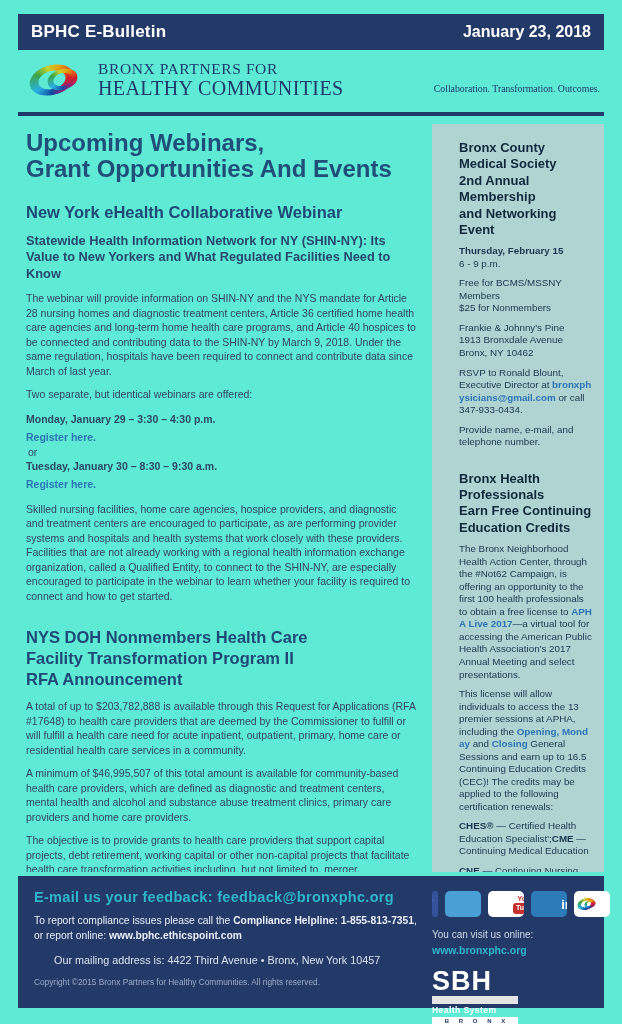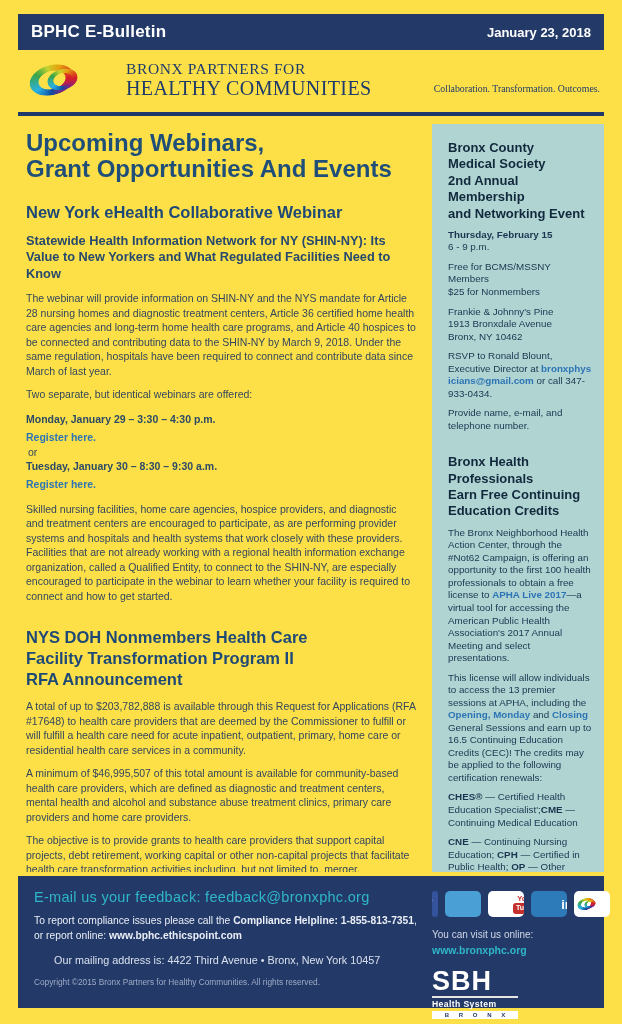--- a/index.html
+++ b/index.html
@@ -1,43 +1,43 @@
 <!DOCTYPE html>
 <html><head>
 <meta charset="utf-8">
 <style>
   * { margin:0; padding:0; box-sizing:border-box; }
   body { background:#ffffff; font-family:"Liberation Sans", sans-serif; }
-  .page { width:622px; height:1024px; margin:0 auto; background:#fde047; padding:14px 18px 18px; overflow:hidden; }
+  .page { width:622px; height:1024px; margin:0 auto; background:#5eead4; padding:14px 18px 18px; overflow:hidden; }
 
   
   .topbar { height:36px; background:#233a69; display:flex; align-items:center; justify-content:space-between; padding:0 13px; }
   .topbar-title { color:#ffffff; font-size:17px; font-weight:bold; letter-spacing:.2px; }
-  .topbar-date { color:#ffffff; font-size:13px; font-weight:bold; }
-
-  
-  .brandrow { height:60px; display:flex; align-items:center; padding:4px 2px 4px 10px;gap:28px; }
+  .topbar-date { color:#ffffff; font-size:16px; font-weight:bold; }
+
+  
+  .brandrow { height:60px; display:flex; align-items:center; padding:4px 2px 4px 10px; }
   .logo { position:relative; width:58px; height:42px; flex:0 0 auto; }
   .ring { position:absolute; border-radius:50%;
     background:conic-gradient(from 200deg, #0c4da2, #2bb1e0, #3aa547, #c5d32e, #e5a00d, #d62027, #8a1f7e, #0c4da2);
     -webkit-mask:radial-gradient(ellipse 50% 50% at 50% 50%, transparent 58%, #000 62%);
             mask:radial-gradient(ellipse 50% 50% at 50% 50%, transparent 58%, #000 62%); }
   .ring1 { width:46px; height:30px; left:1px; top:6px; transform:rotate(-16deg); }
   .ring2 { width:31px; height:21px; left:19px; top:10px; transform:rotate(-16deg); }
   .brandname { font-family:"Liberation Serif", serif; color:#1d3a6b; margin-left:12px; line-height:1.08; }
   .brandname .l1 { font-size:15.5px; letter-spacing:.6px; }
   .brandname .l2 { font-size:20px; letter-spacing:.4px; }
   .tagline { margin-left:auto; font-family:"Liberation Serif", serif; color:#1d3a6b; font-size:9.8px; padding-top:16px; padding-right:2px; }
 
   .rule { height:4px; background:#1d3a6b; margin-top:2px; }
 
   
   .content { display:flex; height:748px; margin-top:8px; overflow:hidden; }
   .main { flex:1; padding:2px 16px 0 8px; }
-  .side { width:172px; flex:0 0 auto; background:#afd4d2; padding:14px 12px 10px 16px; }
+  .side { width:172px; flex:0 0 auto; background:#afd4d2; padding:14px 12px 10px 27px; }
 
   .h1 { color:#1f4e79; font-size:24px; font-weight:bold; line-height:1.1; margin:4px 0 20px; }
   .h2 { color:#1e4976; font-size:16.5px; font-weight:bold; line-height:1.2; margin:18px 0 10px; }
   .h3 { color:#27496d; font-size:12.8px; font-weight:bold; line-height:1.3; margin:2px 0 8px; max-width:370px; }
   .main p { color:#33465e; font-size:10.5px; line-height:1.38; margin:9px 0; }
   .sched { margin:10px 0; }
   .sched .b { color:#2d4a66; font-size:10.5px; font-weight:bold; line-height:1.4; }
   .sched .or { color:#33465e; font-size:10.5px; line-height:1.4; padding-left:2px; }
   .lnk { color:#2d74b5; font-weight:bold; text-decoration:none; cursor:pointer; }
   .main .lnk { font-size:10.5px; line-height:1.4; }
@@ -45,42 +45,42 @@
   
   .side .sh { color:#12283c; font-size:13px; font-weight:bold; line-height:1.26; margin:2px 0 7px; }
   .side .sh.second { margin-top:22px; }
   .side p { color:#1b3550; font-size:9.8px; line-height:1.28; margin:0 0 7px; }
   .side .bold { font-weight:bold; }
   .side .lnk { word-break:break-all; }
 
   
   .footer { height:132px; background:#233a69; margin-top:4px; display:flex; padding:13px 14px 10px 16px; }
   .f-left { flex:1; padding-right:8px; }
-  .f-feedback { color:#2fb6c9; font-size:14.5px; font-weight:normal; letter-spacing:.3px; }
+  .f-feedback { color:#2fb6c9; font-size:14.5px; font-weight:bold; letter-spacing:.3px; }
   .f-comp { color:#e9edf5; font-size:10.3px; line-height:1.45; margin-top:9px; max-width:385px; }
   .f-mail { color:#d9e0ec; font-size:10.8px; margin-top:10px;margin-left:20px; }
   .f-copy { color:#9fabc6; font-size:8.3px; margin-top:11px; }
   .f-right { width:158px; flex:0 0 auto; }
   .socials { display:flex; gap:7px; margin-top:2px; }
   .sicon { width:26px; height:26px; border-radius:5px; display:flex; align-items:center; justify-content:center; overflow:hidden; cursor:pointer;padding-left:36px; }
   .fb { background:#35539c; color:#fff; font-family:"Liberation Serif", serif; font-weight:bold; font-size:20px; align-items:flex-end; justify-content:flex-end; padding:0 6px 0 0; line-height:1; }
   .tw { background:#4aa0d5; }
   .yt { background:#ffffff; flex-direction:column; }
   .yt .yt-top { color:#c4302b; font-size:7.5px; font-weight:bold; line-height:1.2; }
   .yt .yt-bot { background:#c4302b; color:#fff; font-size:7px; font-weight:bold; border-radius:3px; padding:1px 3px; line-height:1.2; }
   .li { background:#2d7bb9; color:#fff; font-weight:bold; font-size:13px; }
   .bp { background:#ffffff; position:relative; }
   .bp .ring { -webkit-mask:radial-gradient(ellipse 50% 50% at 50% 50%, transparent 52%, #000 58%); mask:radial-gradient(ellipse 50% 50% at 50% 50%, transparent 52%, #000 58%); }
   .bp .r1 { width:18px; height:12px; left:3px; top:7px; transform:rotate(-16deg); }
   .bp .r2 { width:12px; height:8px; left:10px; top:9px; transform:rotate(-16deg); }
   .f-visit { color:#cfd6e4; font-size:10px; margin-top:12px; }
   .f-visit-link { display:inline-block; color:#2fb6c9; font-size:10.5px; font-weight:bold; margin-top:3px; text-decoration:none; cursor:pointer; }
   .sbh { margin-top:10px; width:86px; }
   .sbh-name { color:#fff; font-size:27px; font-weight:bold; letter-spacing:1px; line-height:1; font-family:"Liberation Sans", sans-serif; }
-  .sbh-sub { color:#fff; font-size:8.6px; font-weight:bold; letter-spacing:.4px; border-top:2px solid #e5e5e5; margin-top:1px; padding-top:1px; width:86px; }
+  .sbh-sub { color:#fff; font-size:8.6px; font-weight:bold; letter-spacing:.4px; border-top:8px solid #e5e5e5; margin-top:1px; padding-top:1px; width:86px; }
   .sbh-bronx { background:#fff; color:#233a69; font-size:6px; font-weight:bold; letter-spacing:4px; text-align:center; margin-top:2px; padding:1px 0 1px 4px; width:86px; }
 </style>
 </head>
 <body>
 
 <div class="page">
 
   <div class="topbar">
     <span class="topbar-title">BPHC E-Bulletin</span>
     <span class="topbar-date">January 23, 2018</span>

